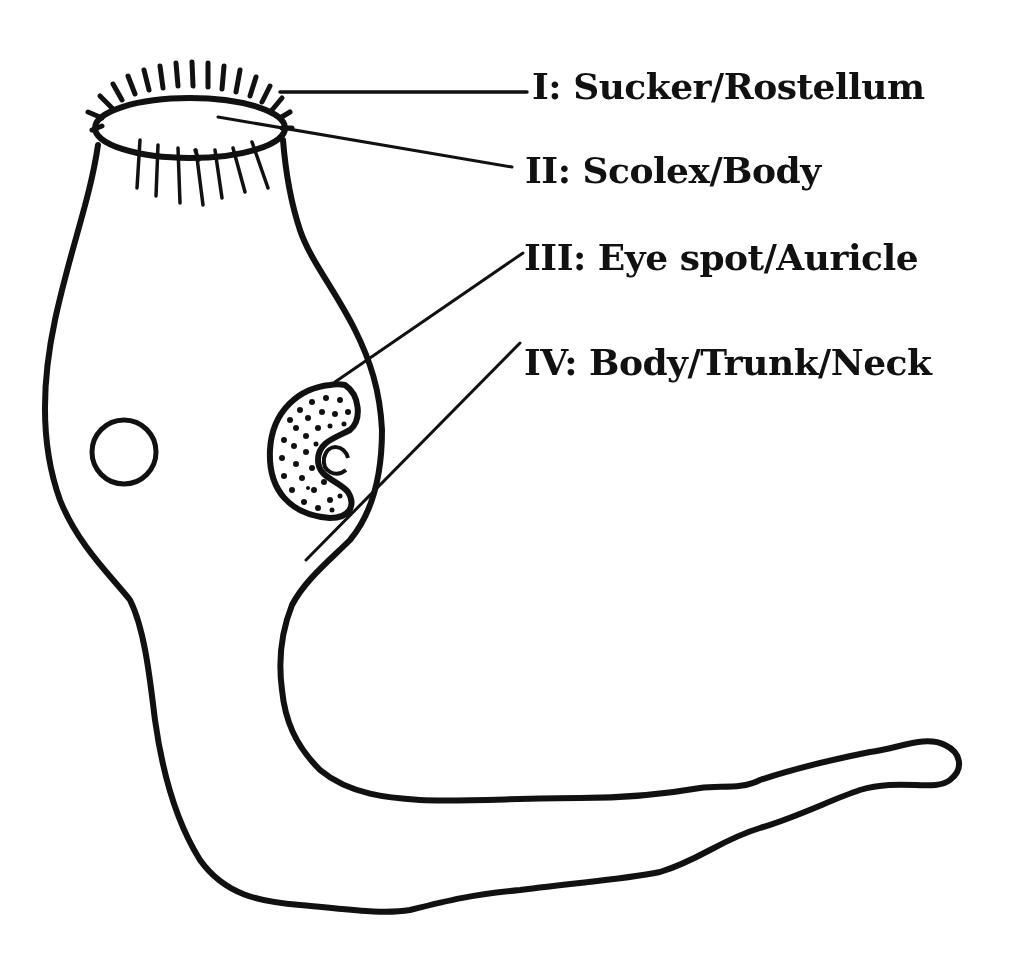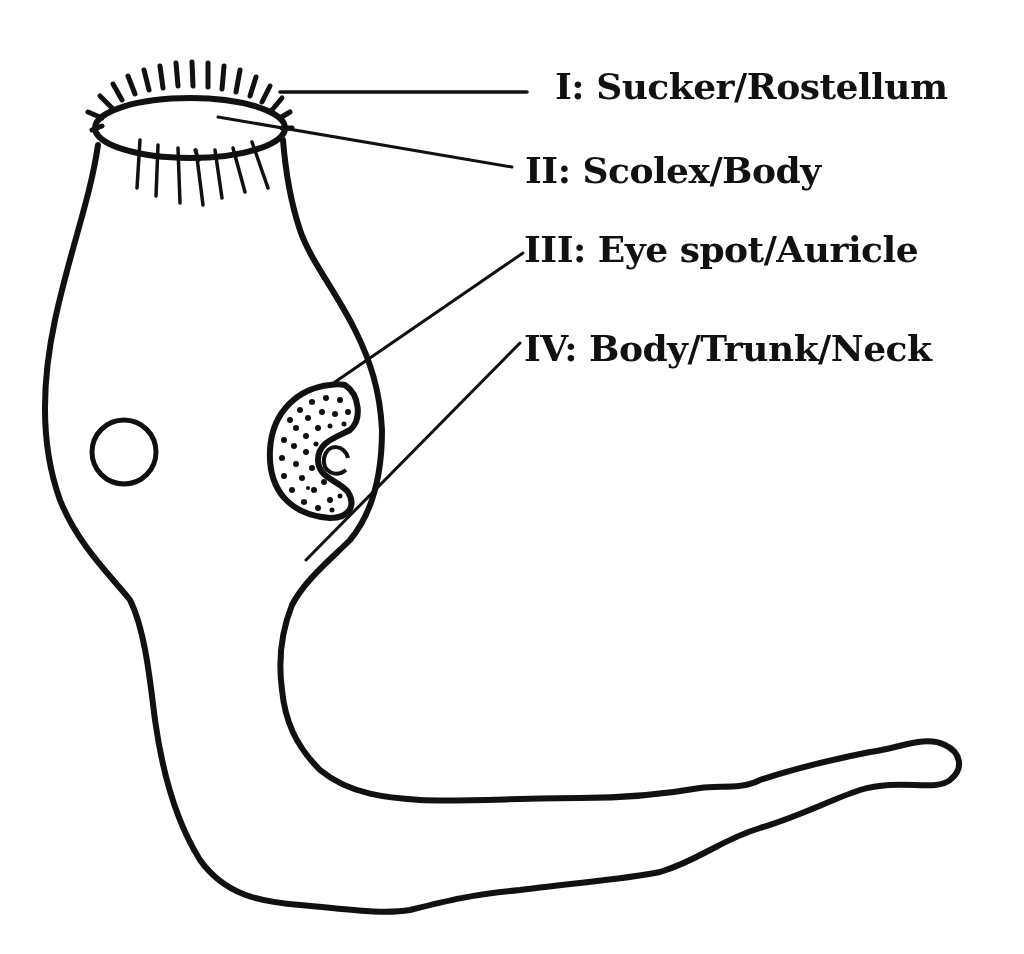--- a/index.html
+++ b/index.html
@@ -142,16 +142,16 @@
   </g>
 
   <g>
     <line class="leader" x1="280" y1="92" x2="527" y2="92" style="stroke-width:3.5"></line>
     <line class="leader" x1="218" y1="117" x2="512" y2="167"></line>
     <line class="leader" x1="335" y1="382" x2="523" y2="253"></line>
     <line class="leader" x1="306" y1="560" x2="520" y2="343"></line>
   </g>
 </svg>
 
-<div class="label" style="left:532px; top:68px;margin-left:23px;">I: Sucker/Rostellum</div>
+<div class="label" style="left:532px; top:68px;">I: Sucker/Rostellum</div>
 <div class="label" style="left:525px; top:152px;">II: Scolex/Body</div>
-<div class="label" style="left:524px; top:231px;">III: Eye spot/Auricle</div>
-<div class="label" style="left:524px; top:330px;">IV: Body/Trunk/Neck</div>
+<div class="label" style="left:524px; top:239px;">III: Eye spot/Auricle</div>
+<div class="label" style="left:524px; top:344px;">IV: Body/Trunk/Neck</div>
 
 </body></html>

